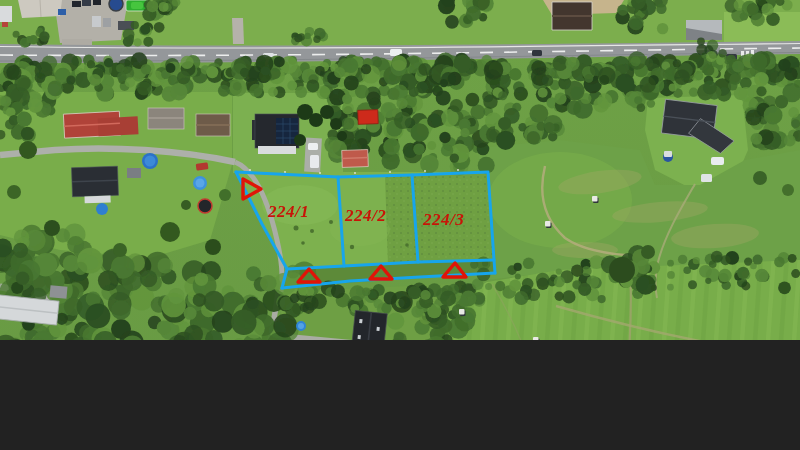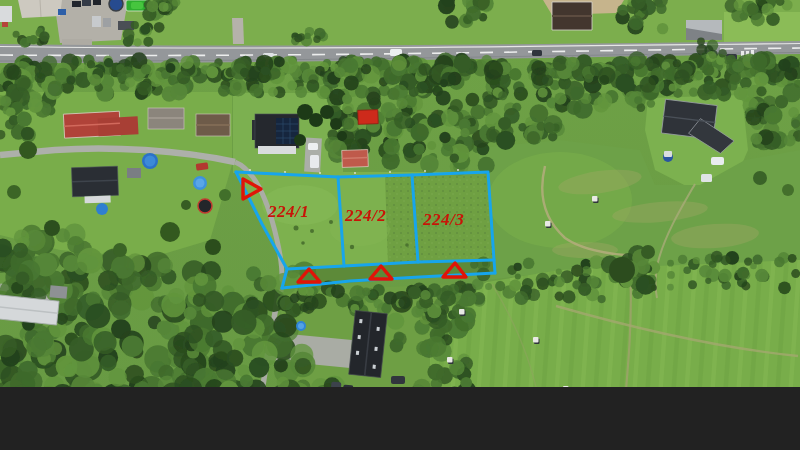--- a/index.html
+++ b/index.html
@@ -1,16 +1,16 @@
 <!DOCTYPE html>
 <html><head>
 <meta charset="utf-8">
 <style>
   html,body{margin:0;padding:0;background:#222;}
-  .stage{position:relative;width:800px;height:387px;overflow:hidden;font-family:"Liberation Sans",sans-serif;}
+  .stage{position:relative;width:800px;height:340px;overflow:hidden;font-family:"Liberation Sans",sans-serif;}
   svg{display:block;}
   .parcel-label{font-family:"Liberation Serif",serif;font-weight:bold;font-style:italic;font-size:17px;letter-spacing:.5px;}
 </style>
 </head>
 <body>
 
 <div class="stage">
 <svg viewBox="0 0 800 450" width="800" height="450">
   <defs>
     <linearGradient id="baseGrass" x1="0" y1="0" x2="0" y2="1">

